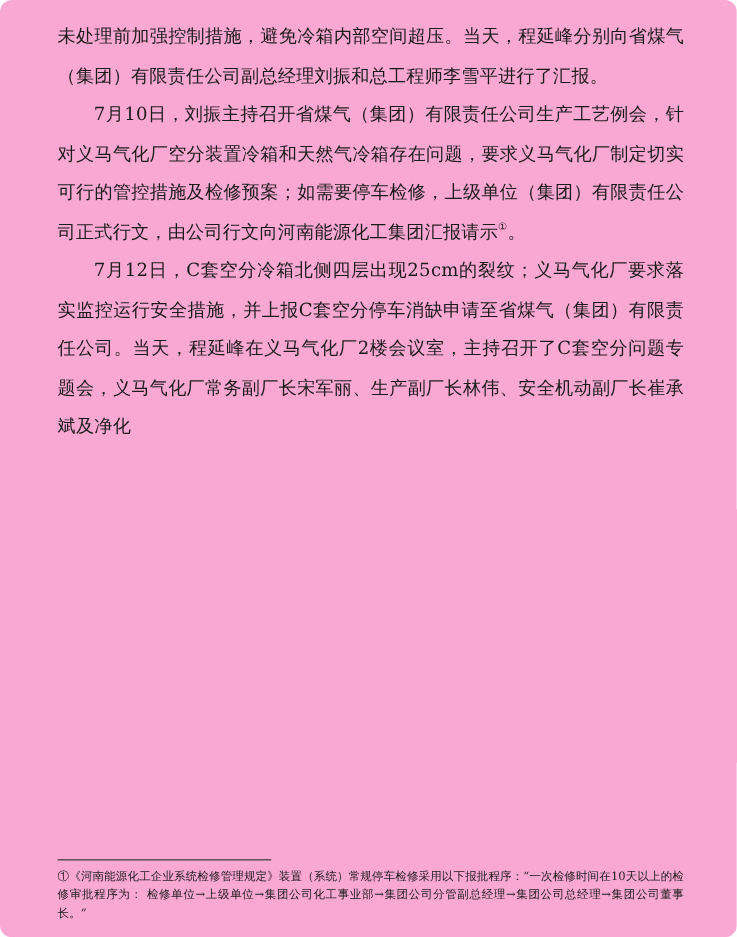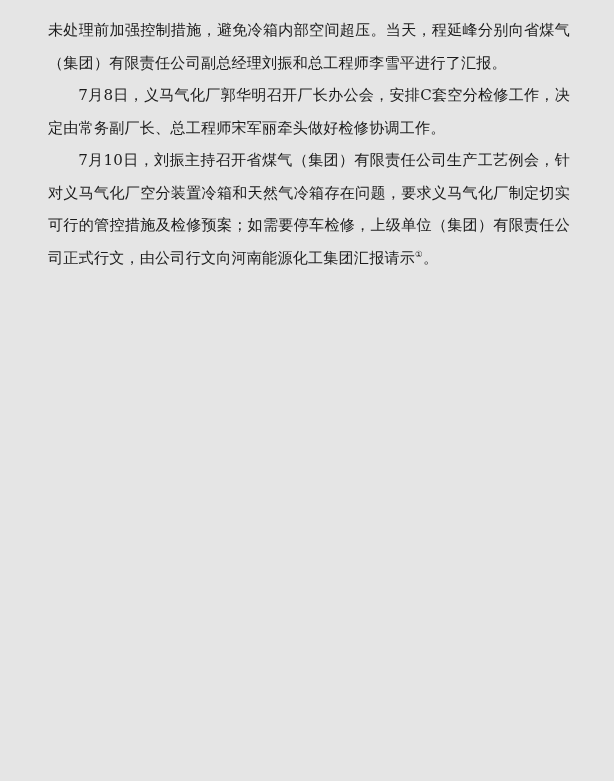--- a/index.html
+++ b/index.html
@@ -13,21 +13,22 @@
     font-family: "DejaVu Serif", "Liberation Serif", serif;
     color: #1b1b1b;
     overflow: hidden;
   }
   .page {
     position: relative;
     width: 614px;
     height: 781px;
     box-sizing: border-box;
     padding: 14px 44px 0 48px;
-    background: #e5e5e5;
+    background: #f9a8d4;
+    border-radius: 10px;
   }
   .body-text {
     font-size: 15.1px;
     line-height: 32.5px;
     text-align: justify;
     text-justify: inter-ideograph;
     letter-spacing: 0.2px;
   }
   .para {
     margin: 0;
@@ -65,18 +66,22 @@
     line-height: 0;
   }
 </style>
 </head>
 <body>
 
 <div class="page">
 
   <div class="body-text">
     <p class="para first">未处理前加强控制措施，避免冷箱内部空间超压。当天，程延峰分别向省煤气（集团）有限责任公司副总经理刘振和总工程师李雪平进行了汇报。</p>
-    <p class="para">7月8日，义马气化厂郭华明召开厂长办公会，安排C套空分检修工作，决定由常务副厂长、总工程师宋军丽牵头做好检修协调工作。</p>
     <p class="para"><span>7月10日，刘振主持召开省煤气（集团）有限责任公司生产工艺例会，针对义马气化厂空分装置冷箱和天然气冷箱存在问题，要求义马气化厂制定切实可行的管控措施及检修预案；如需要停车检修，上级单位（集团）有限责任公司正式行文，由公司行文向河南能源化工集团汇报请示</span><sup class="fn-ref">①</sup>。</p>
+    <p class="para">7月12日，C套空分冷箱北侧四层出现25cm的裂纹；义马气化厂要求落实监控运行安全措施，并上报C套空分停车消缺申请至省煤气（集团）有限责任公司。当天，程延峰在义马气化厂2楼会议室，主持召开了C套空分问题专题会，义马气化厂常务副厂长宋军丽、生产副厂长林伟、安全机动副厂长崔承斌及净化</p>
   </div>
 
+  <div class="footnote-area">
+    <div class="footnote-rule"></div>
+    <div class="footnote"><span class="fn-marker">①</span><span>《河南能源化工企业系统检修管理规定》装置（系统）常规停车检修采用以下报批程序：“一次检修时间在10天以上的检修审批程序为：   检修单位→上级单位→集团公司化工事业部→集团公司分管副总经理→集团公司总经理→集团公司董事长。”</span></div>
+  </div>
 
 </div>
 
 </body></html>

